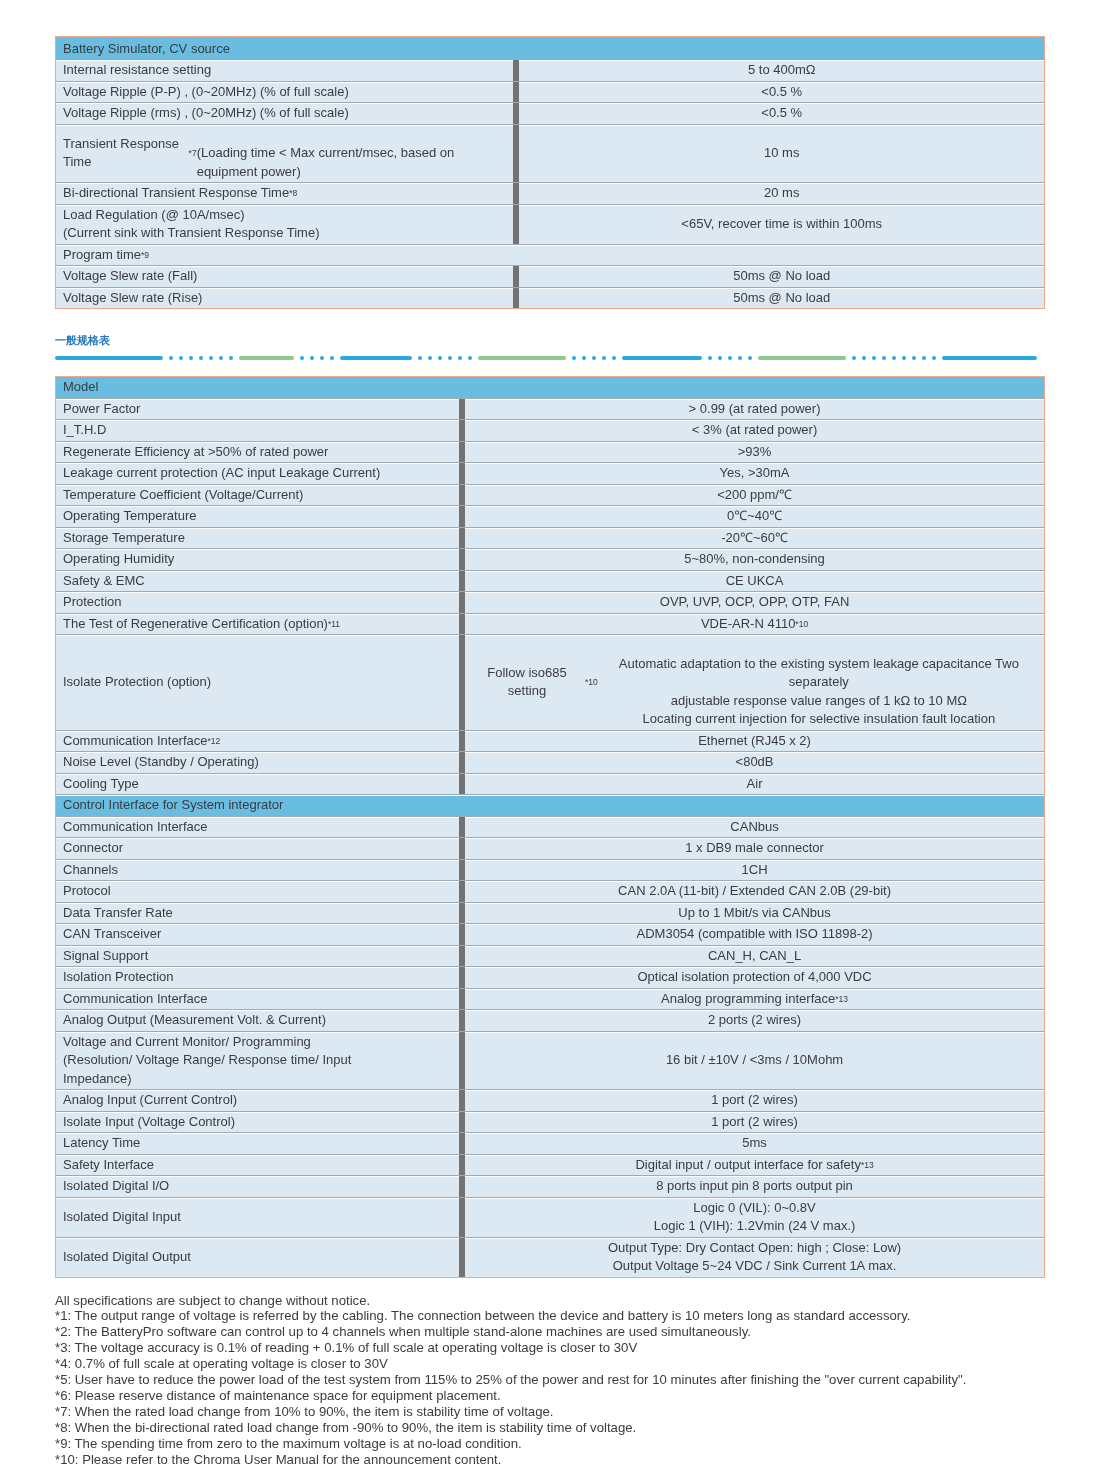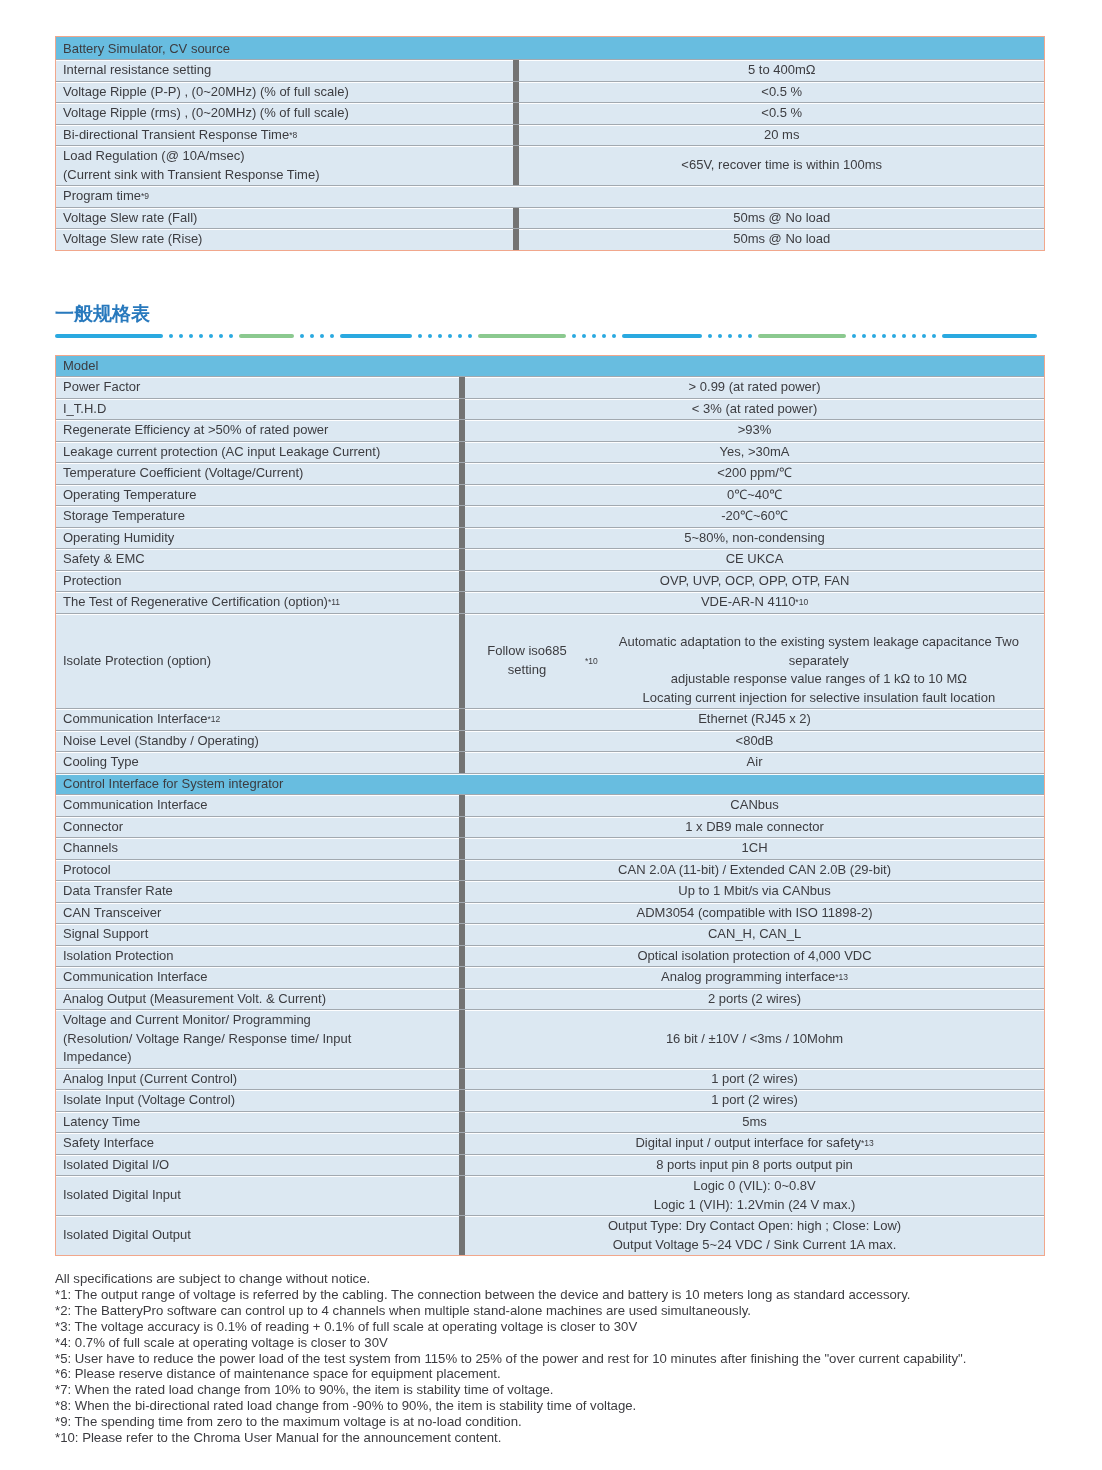--- a/index.html
+++ b/index.html
@@ -26,21 +26,21 @@
   .t2 .t-label{width:40.8%;}
   .t-value{
     flex:1;display:flex;align-items:center;justify-content:center;
     text-align:center;border-left:6px solid #737373;line-height:18.5px;
     padding:1px 4px;box-sizing:border-box;
   }
   .t-row.span .t-label{width:100%;}
   .t-row.hdr{background:#68bde0;}
   sup{font-size:8.5px;line-height:0;vertical-align:super;}
   .sec-title{
-    margin:50px 0 7px 0;font-size:19px;font-weight:bold;color:#2879bd;
+    margin:24px 0 7px 0;font-size:11px;font-weight:bold;color:#2879bd;
   }
   .dotline{
     width:990px;height:5px;display:flex;align-items:center;gap:6px;
     margin-bottom:16px;
   }
   .dotline .dash{height:4px;border-radius:2px;flex:none;}
   .dotline .dot{width:4px;height:4px;border-radius:50%;flex:none;}
   .c-blue{background:#2aa9e0;}
   .c-green{background:#8bc98f;}
   .footnotes{margin-top:15px;width:1010px;font-size:13.2px;line-height:15.9px;}
@@ -63,20 +63,24 @@
         <div class="t-row">
           <div class="t-label">Voltage Ripple (P-P) , (0~20MHz) (% of full scale)</div>
           <div class="t-value">&lt;0.5 %</div>
         </div>
 
         <div class="t-row">
           <div class="t-label">Voltage Ripple (rms) , (0~20MHz) (% of full scale)</div>
           <div class="t-value">&lt;0.5 %</div>
         </div>
 
+        <div class="t-row">
+          <div class="t-label">Transient Response Time <sup>*7</sup><br>(Loading time &lt; Max current/msec, based on equipment power)</div>
+          <div class="t-value">10 ms</div>
+        </div>
 
         <div class="t-row">
           <div class="t-label">Bi-directional Transient Response Time <sup>*8</sup></div>
           <div class="t-value">20 ms</div>
         </div>
 
         <div class="t-row">
           <div class="t-label">Load Regulation (@ 10A/msec)<br>(Current sink with Transient Response Time)</div>
           <div class="t-value">&lt;65V, recover time is within 100ms</div>
         </div>

